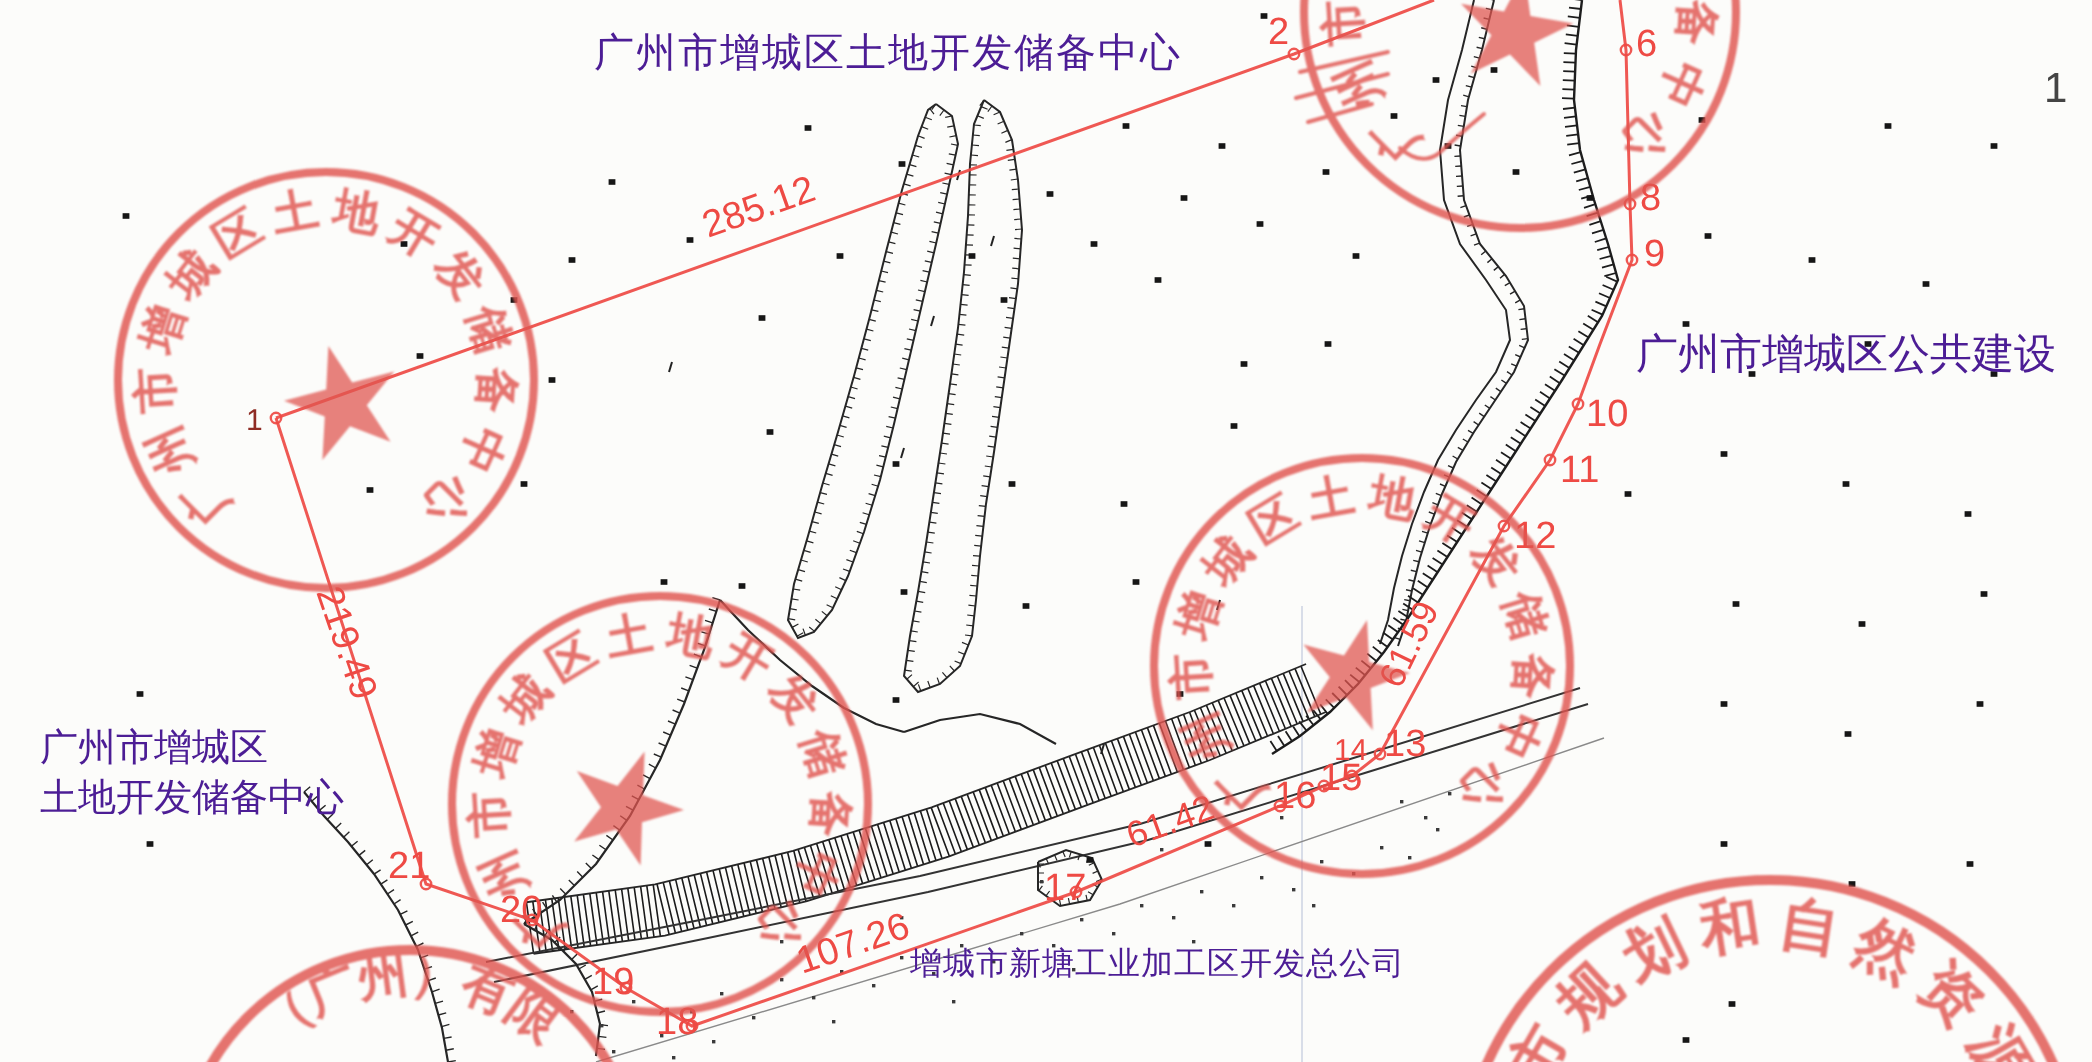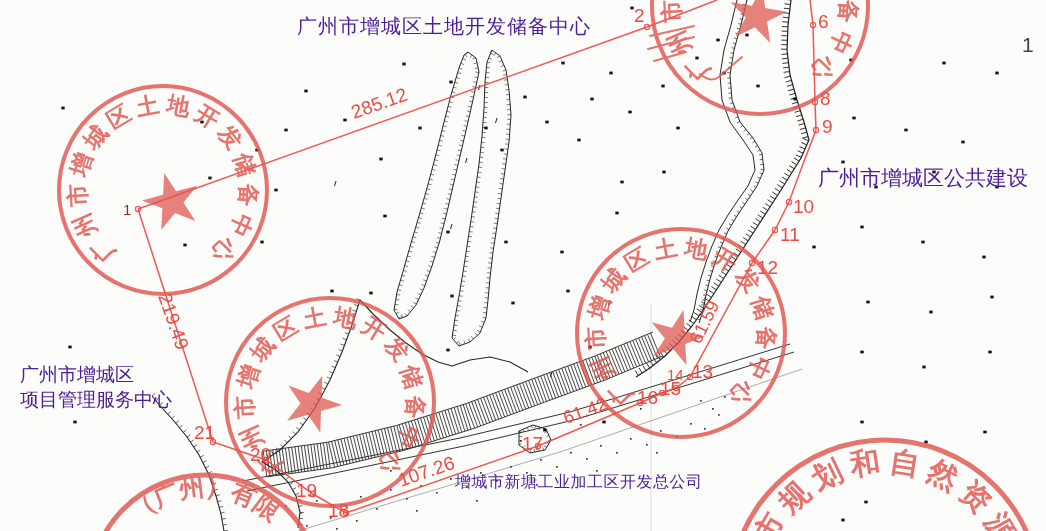--- a/index.html
+++ b/index.html
@@ -331,19 +331,19 @@
     </svg>
 
   <div class="lbl lbl-top">广州市增城区土地开发储备中心</div>
 
   <div class="lbl lbl-right">
     <div>广州市增城区公共建设</div>
   </div>
 
   <div class="lbl lbl-left">
     <div>广州市增城区</div>
-    <div>项目管理服务中心</div>
+    <div>土地开发储备中心</div>
   </div>
 
   <div class="lbl lbl-bottom">增城市新塘工业加工区开发总公司</div>
 
   <div class="pageno">1</div>
 </div>
 
 </body></html>

